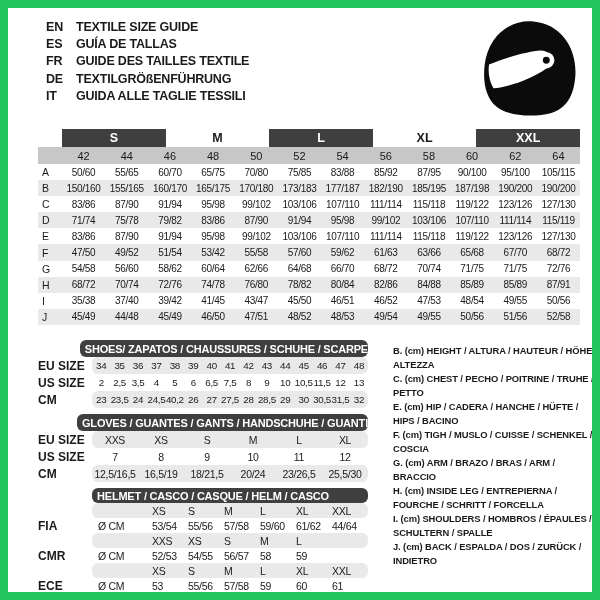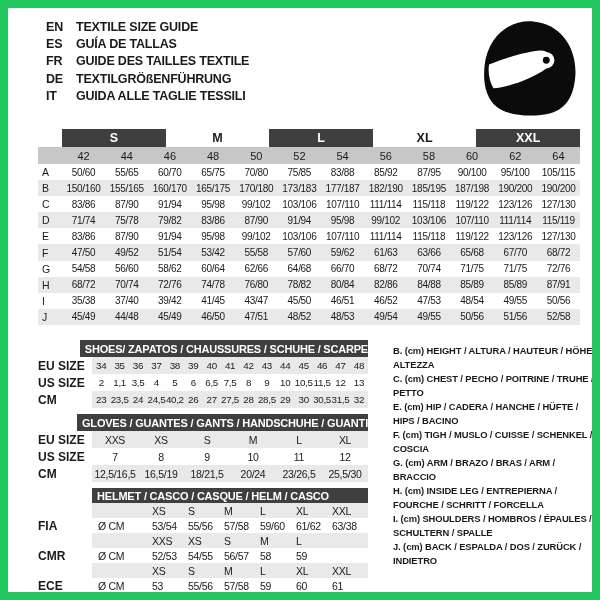--- a/index.html
+++ b/index.html
@@ -22,29 +22,29 @@
   .maintable{position:absolute; left:30px; top:121px; width:542px;}
   .bandrow{display:flex; height:18px; padding-left:24px;}
   .band{flex:2; display:flex; align-items:center; justify-content:center; font-weight:700; font-size:12.5px;}
   .band[data-variant="dark"]{background:#3f3f3f; color:#fff;}
   .colheads{display:flex; height:17px; background:#c7c7c7; align-items:center;}
   .corner{width:24px;}
   .colheads .ch{flex:1; text-align:center; font-size:11px;}
   .mrows .mrow{display:flex; height:16.1px; align-items:center;}
   .mrows div.mrow:nth-of-type(even){background:#e9e9e9;}
   .mrow .rl{width:24px; padding-left:4px; box-sizing:border-box; font-size:10.5px;}
-  .mrow .vals{flex:1; display:flex;justify-content:flex-end;}
+  .mrow .vals{flex:1; display:flex;}
   .vals .v{flex:1; text-align:center; font-size:10px; letter-spacing:-0.3px; white-space:nowrap;}
 
   
   .subs{position:absolute; left:30px; top:332px; width:330px;}
   .sub{margin-bottom:6px;}
   .srow{display:flex; height:17px;}
   .srow .slabel{width:54px; display:flex; align-items:center; font-weight:700; font-size:12px;}
-  .srow .scontent{flex:1; display:flex; align-items:center;}
+  .srow .scontent{flex:1; display:flex; align-items:center;border-radius:6px;}
   .srow.head .scontent{background:#3f3f3f; color:#fff; font-weight:700; font-size:11px; padding-left:5px; box-sizing:border-box; letter-spacing:-0.2px; white-space:nowrap;}
   .rows div.srow:nth-of-type(odd) .scontent{background:#e9e9e9;}
   .scontent .c{flex:1; text-align:center; font-size:9.8px; letter-spacing:-0.3px; white-space:nowrap;}
   .gloves-sub .scontent .c{font-size:10.5px;}
   .helmet-sub .srow{height:15px;}
   .helmet-sub .scontent .c{flex:none; width:36px; text-align:left; font-size:10.5px;}
   .helmet-sub .scontent div.c:nth-of-type(1){width:60px; padding-left:6px; box-sizing:border-box;}
 
   
   .legend{position:absolute; left:385px; top:336px; width:206px; font-weight:700; font-size:9.4px; line-height:14px; letter-spacing:-0.1px;}
@@ -327,21 +327,21 @@
               <div class="c">46</div>
               <div class="c">47</div>
               <div class="c">48</div>
             </div>
           </div>
           <div class="srow">
             <div class="slabel">US SIZE</div>
             <div class="scontent">
 
             <div class="c">2</div>
-              <div class="c">1,1</div>
+              <div class="c">2,5</div>
               <div class="c">3,5</div>
               <div class="c">4</div>
               <div class="c">5</div>
               <div class="c">6</div>
               <div class="c">6,5</div>
               <div class="c">7,5</div>
               <div class="c">8</div>
               <div class="c">9</div>
               <div class="c">10</div>
               <div class="c">10,5</div>
@@ -443,21 +443,21 @@
           <div class="srow">
             <div class="slabel">FIA</div>
             <div class="scontent">
 
             <div class="c">Ø CM</div>
               <div class="c">53/54</div>
               <div class="c">55/56</div>
               <div class="c">57/58</div>
               <div class="c">59/60</div>
               <div class="c">61/62</div>
-              <div class="c">63/38</div>
+              <div class="c">44/64</div>
             </div>
           </div>
           <div class="srow">
             <div class="slabel"></div>
             <div class="scontent">
 
             <div class="c"></div>
               <div class="c">XXS</div>
               <div class="c">XS</div>
               <div class="c">S</div>

